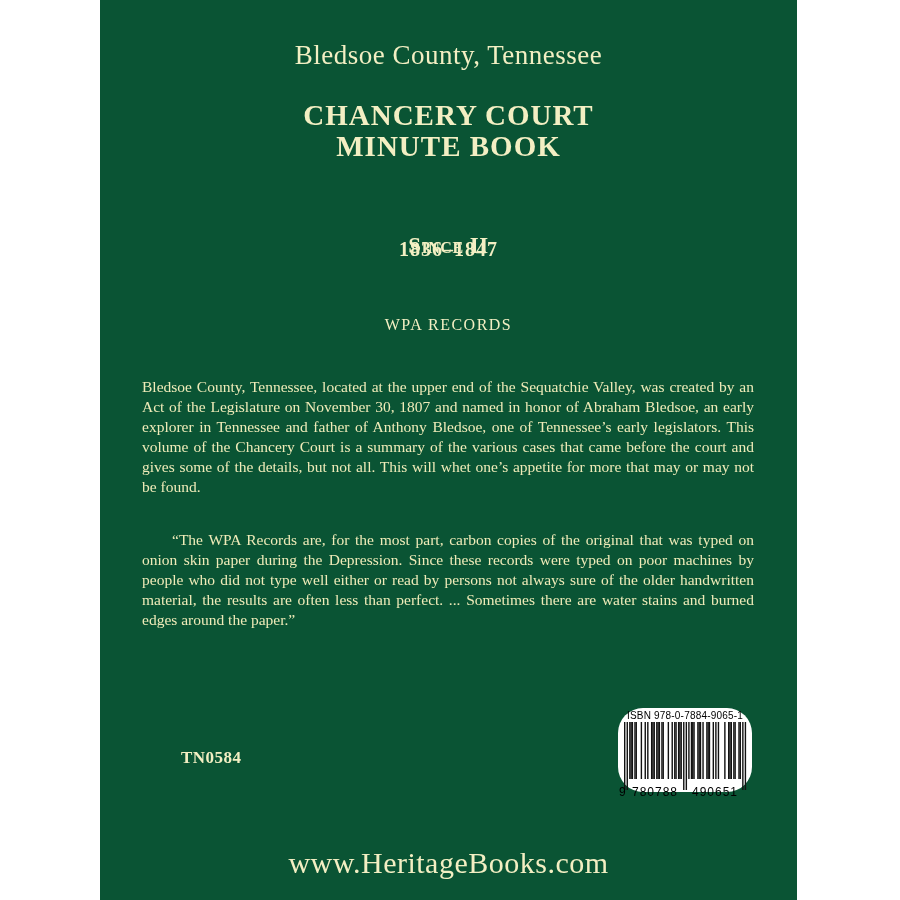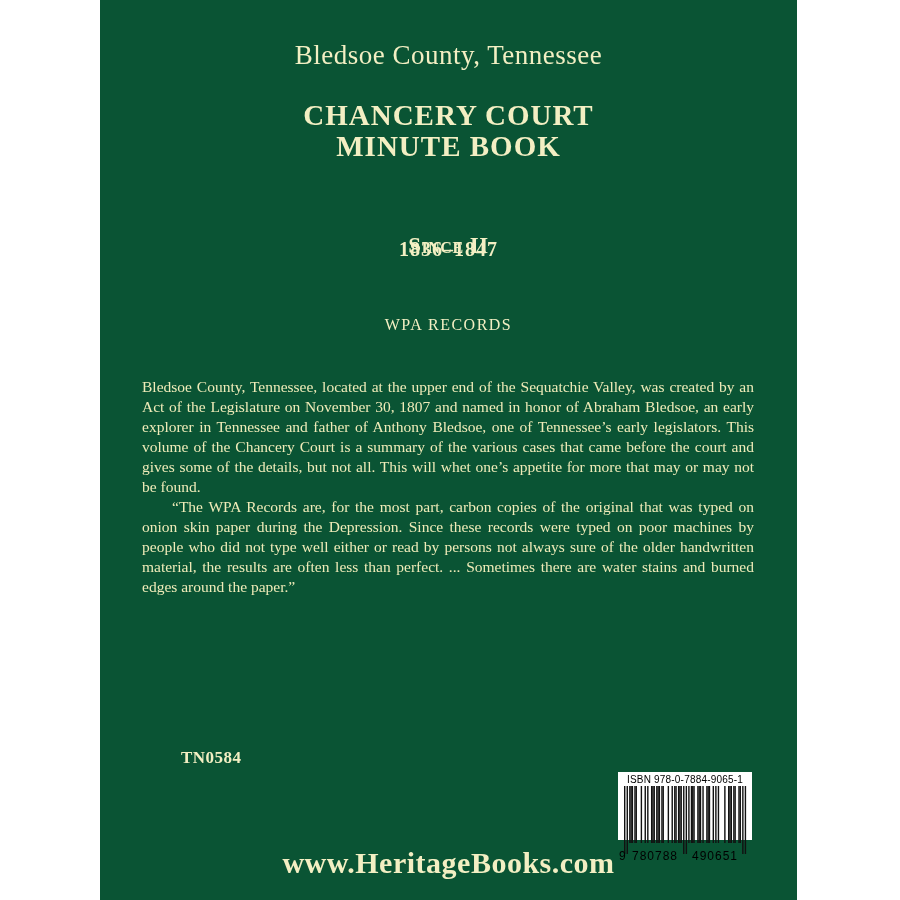--- a/index.html
+++ b/index.html
@@ -24,27 +24,27 @@
     letter-spacing:1px;color:var(--title-cream);}
   .date-range{top:196px;font-size:20px;font-weight:bold;color:var(--title-cream);letter-spacing:1px;margin-top:42px;}
   .volume-label{top:233px;font-size:23px;font-weight:bold;font-variant:small-caps;
     color:var(--title-cream);letter-spacing:0.5px;}
   .records-label{top:316px;font-size:16px;letter-spacing:1.5px;color:var(--title-cream);}
   .body-text{
     position:absolute;top:377px;left:42px;width:612px;
     text-align:justify;font-size:15.5px;line-height:20px;color:var(--cream);font-family:Liberation Serif, serif;
   }
   .body-text p{margin:0;}
-  .body-text p + p{text-indent:30px;}
+  .body-text p + p{text-indent:30px;margin-top:33px;}
   .catalog-code{position:absolute;top:748px;left:45px;font-size:17px;font-weight:bold;
     color:var(--title-cream);letter-spacing:0.5px;margin-left:36px;}
-  .website{top:846px;font-size:30px;font-weight:bold;color:var(--title-cream);letter-spacing:0.5px;}
+  .website{top:846px;font-size:30px;font-weight:normal;color:var(--title-cream);letter-spacing:0.5px;}
   .barcode-box{
-    position:absolute;left:518px;top:772px;width:134px;height:68px;
-    background:var(--bc-bg);color:#000;
+    position:absolute;left:518px;top:708px;width:134px;height:84px;
+    background:var(--bc-bg);color:#000;border-radius:25px;
   }
   .isbn-label{
     font-family:"Liberation Sans", sans-serif;font-size:10px;line-height:12px;
     text-align:center;padding-top:2px;white-space:nowrap;letter-spacing:0.2px;
   }
   .barcode-svg{display:block;width:134px;height:76px;}
   .barcode-svg rect{fill:var(--bc-ink);}
   .barcode-svg text{
     font-family:"Liberation Sans", sans-serif;font-size:12px;fill:#000;letter-spacing:1px;
   }

